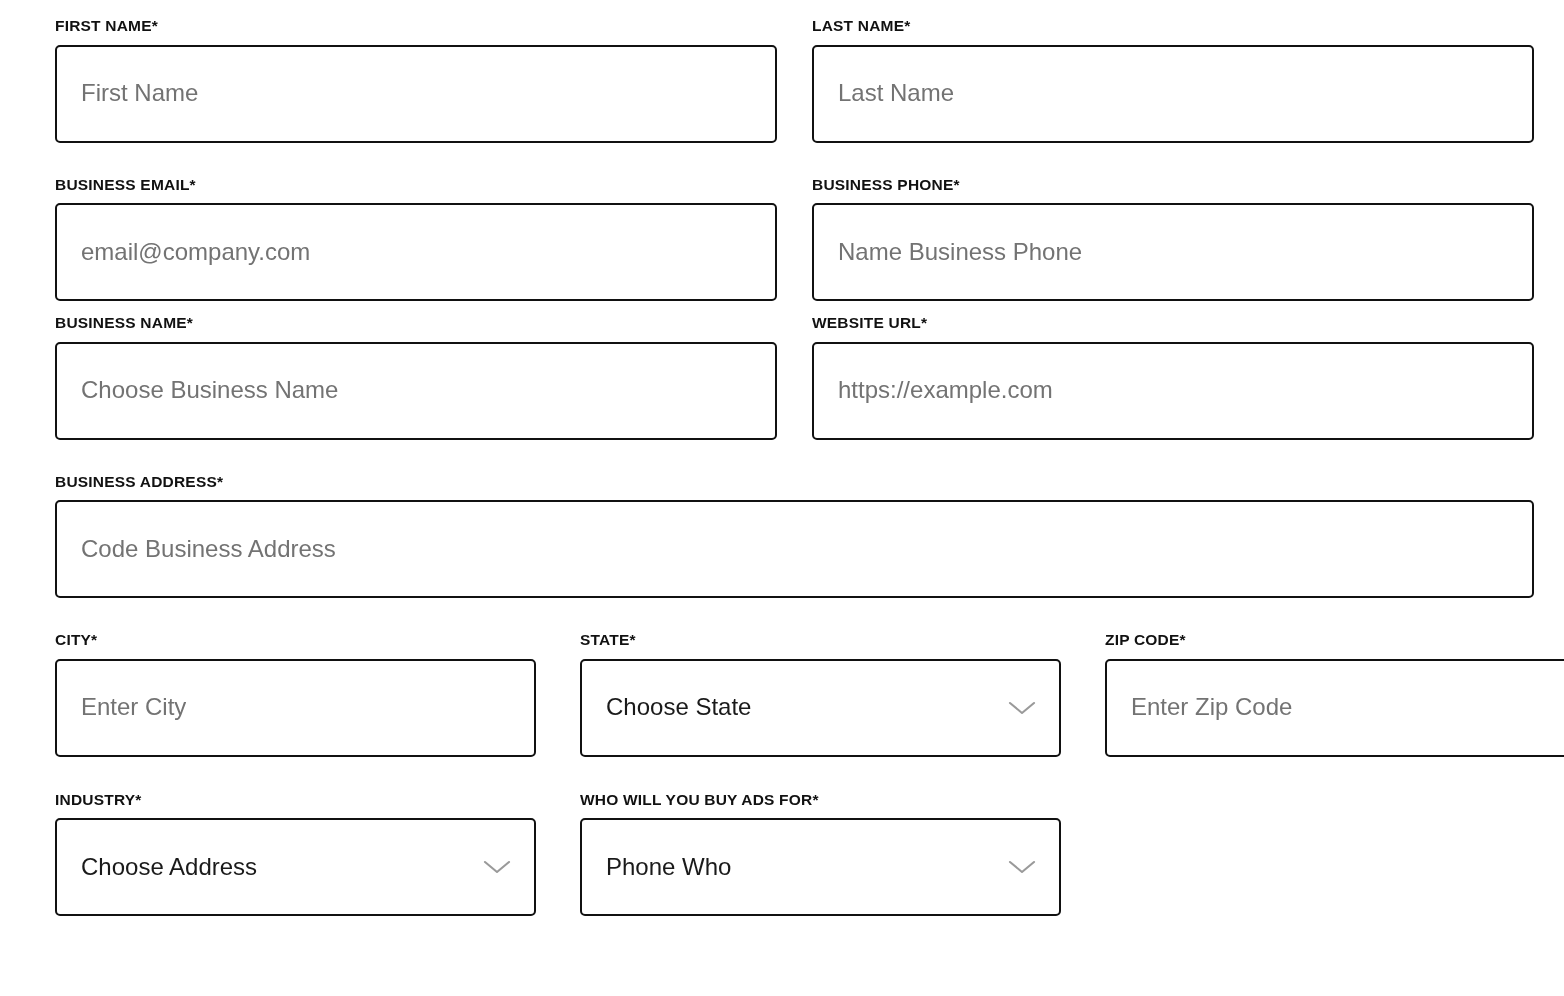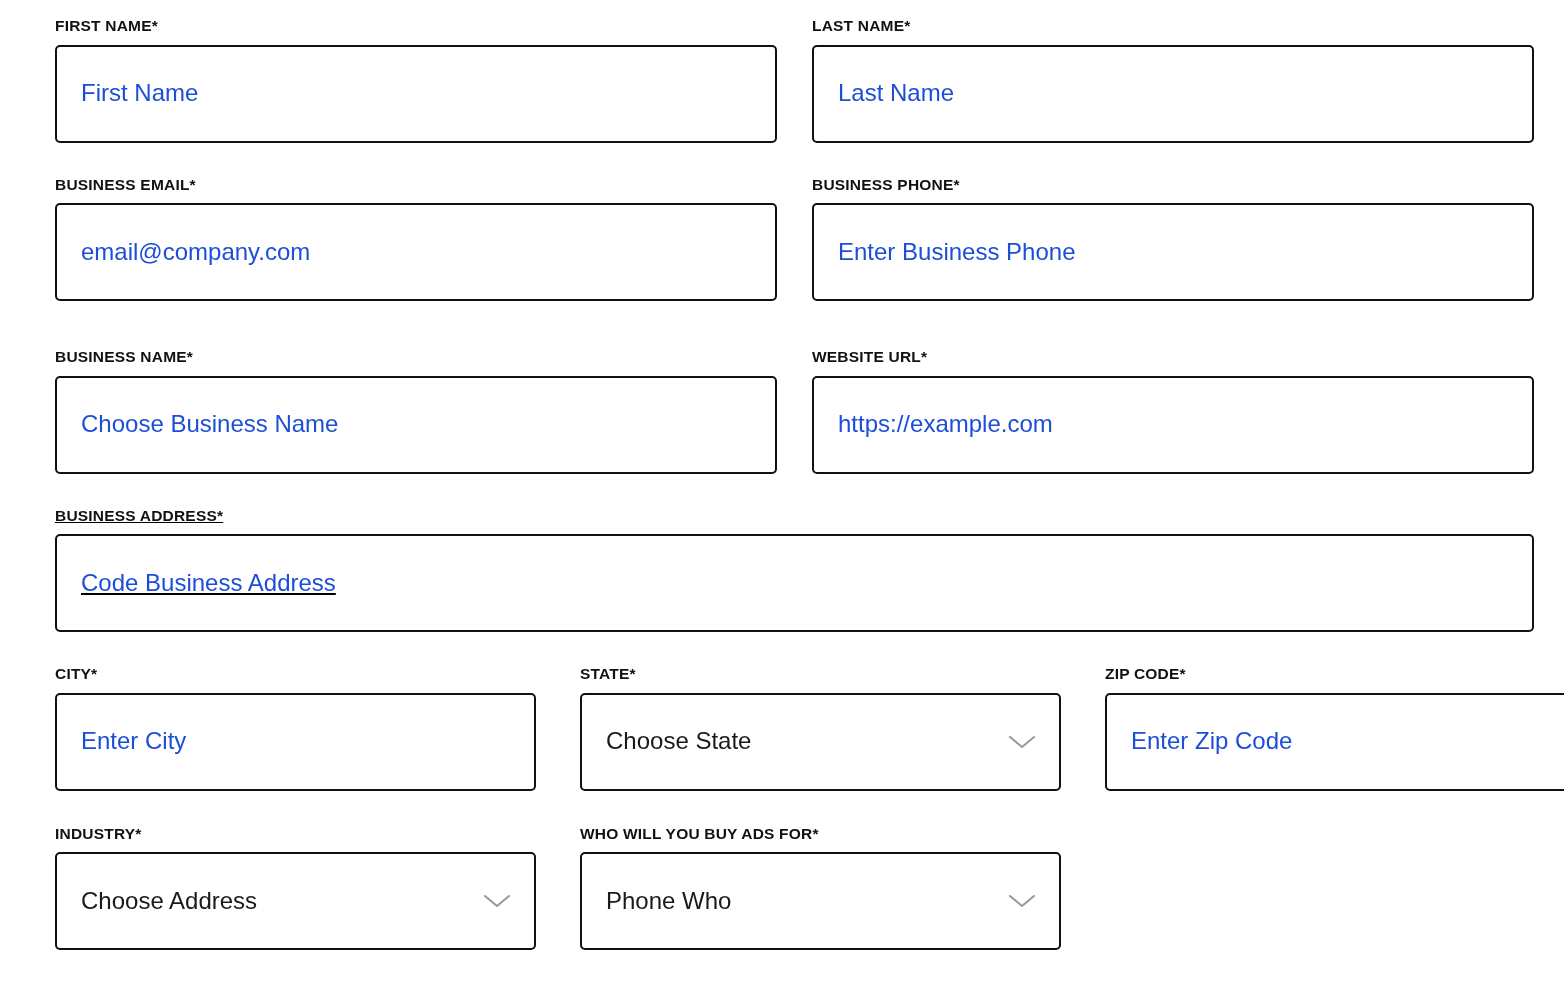--- a/index.html
+++ b/index.html
@@ -29,27 +29,27 @@
     display: flex;
     width: 100%;
     box-sizing: border-box;
     padding-left: 36px;
   }
   .row-two   { gap: 35px; }
   .row-full  { gap: 0; }
   .row-three { gap: 44px; }
 
   .row-two  .field { flex: 1 1 0; min-width: 0; }
-  .row-full .field { flex: 1 1 100%; min-width: 0; text-decoration: underline; }
+  .row-full .field { flex: 1 1 100%; min-width: 0; }
   .row-three .field { flex: 0 0 481px; min-width: 0; }
 
   
   .r1 { margin-top: 18px; }
   .r2 { margin-top: 34px; }
-  .r3 { margin-top: 48px; }
+  .r3 { margin-top: 14px; }
   .r4 { margin-top: 34px; }
   .r5 { margin-top: 34px; }
   .r6 { margin-top: 35px; }
 
   
   .field-label {
     display: block;
     font-family: "Liberation Sans", sans-serif;
     font-size: 15.5px;
     font-weight: 700;
@@ -76,21 +76,21 @@
   }
 
   .control-text {
     font-family: "Liberation Sans", sans-serif;
     font-size: 24px;
     line-height: 1.1;
     white-space: nowrap;
     overflow: hidden;
     text-overflow: ellipsis;
   }
-  .placeholder { color: #1d4ed8; }
+  .placeholder { color: #737373; }
   .value       { color: #1a1a1a; }
 
   
   .select-control { padding-right: 58px; }
   .chevron {
     position: absolute;
     right: 22px;
     top: 50%;
     transform: translateY(-50%);
     width: 30px;
@@ -123,21 +123,21 @@
   <div class="row row-two r2">
     <div class="field">
       <label class="field-label">BUSINESS EMAIL*</label>
       <div class="control">
         <span class="control-text placeholder">email@company.com</span>
       </div>
     </div>
     <div class="field">
       <label class="field-label">BUSINESS PHONE*</label>
       <div class="control">
-        <span class="control-text placeholder">Enter Business Phone</span>
+        <span class="control-text placeholder">Name Business Phone</span>
       </div>
     </div>
   </div>
 
   <div class="row row-two r3">
     <div class="field">
       <label class="field-label">BUSINESS NAME*</label>
       <div class="control">
         <span class="control-text placeholder">Choose Business Name</span>
       </div>

